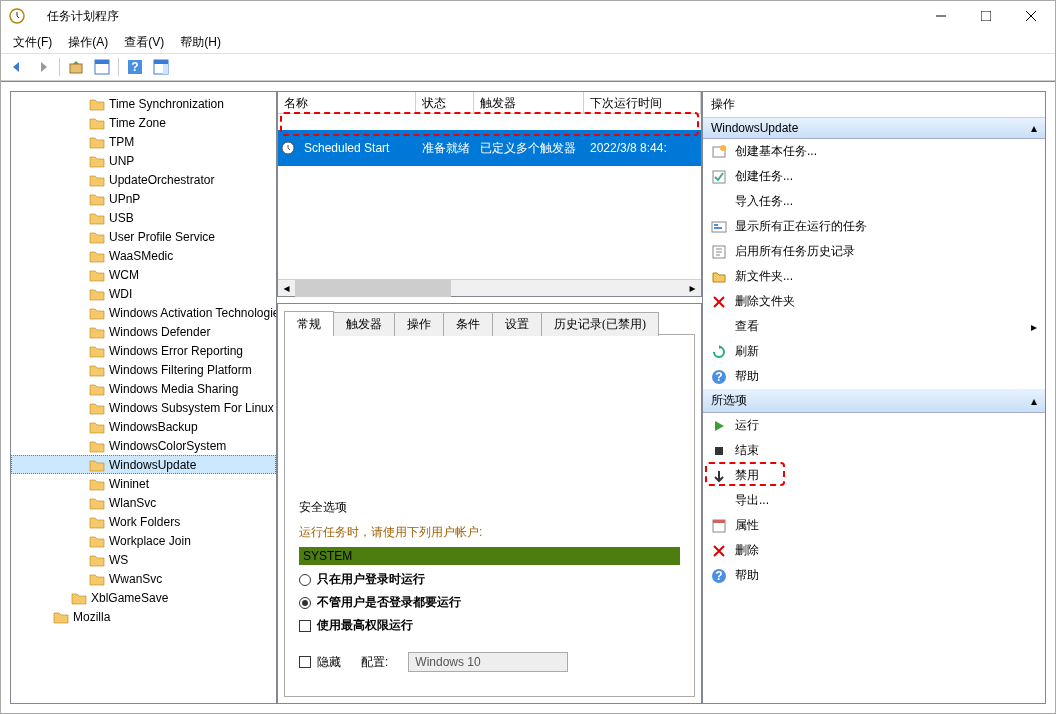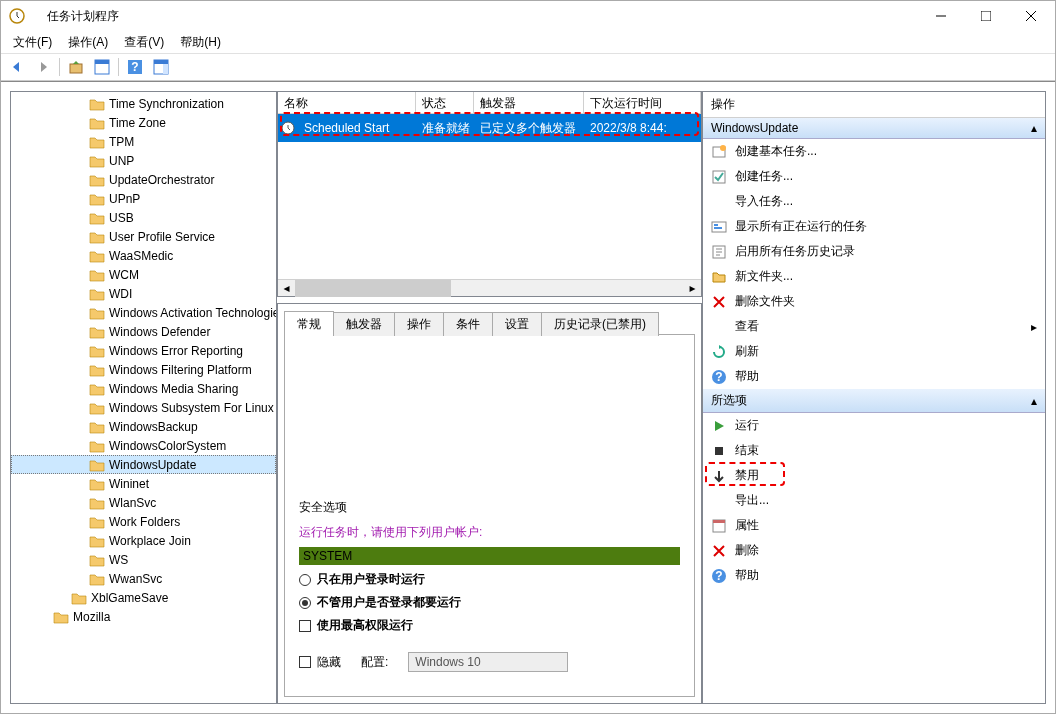--- a/index.html
+++ b/index.html
@@ -19,36 +19,36 @@
 .tree-pane { width: 267px; border: 1px solid #828790; background: #fff; overflow-y: scroll; overflow-x: hidden; padding: 2px 0; }
 .tree-item { display: flex; align-items: center; height: 19px; padding-left: 78px; cursor: pointer; white-space: nowrap; }
 .tree-item .folder { width: 16px; height: 14px; margin-right: 4px; display: inline-flex; }
 .tree-item.indent-1 { padding-left: 60px; }
 .tree-item.indent-0 { padding-left: 42px; }
 .tree-item.selected { background: #cce8ff; outline: 1px dotted #7a7a7a; outline-offset: -1px; }
 .center-pane { flex: 1; display: flex; flex-direction: column; gap: 6px; min-width: 0; }
 .task-list { height: 206px; border: 1px solid #828790; background: #fff; display: flex; flex-direction: column; position: relative; }
 .task-list .cols { display: flex; height: 22px; border-bottom: 1px solid #d0d0d0; }
 .task-list .cols div { padding: 3px 6px; border-right: 1px solid #d0d0d0; background: #fff; }
-.task-list .row { display: flex; height: 28px; align-items: center; background: #0078d7; color: #fff; }
+.task-list .row { display: flex; height: 36px; align-items: center; background: #0078d7; color: #fff; margin-top: 16px; }
 .task-list .row .cell { padding: 0 6px; white-space: nowrap; overflow: hidden; }
 .task-list .row .task-icon { width: 16px; height: 16px; margin-left: 2px; margin-right: 2px; display: inline-flex; }
 .highlight-box { position: absolute; border: 2px dashed #e00; border-radius: 4px; pointer-events: none; }
 .hscroll { height: 17px; border-top: 1px solid #d0d0d0; display: flex; align-items: center; background: #f0f0f0; }
 .hscroll .arrow { width: 17px; height: 17px; display: flex; align-items: center; justify-content: center; cursor: pointer; }
 .hscroll .track { flex: 1; height: 17px; position: relative; }
 .hscroll .thumb { position: absolute; top: 0; height: 17px; background: #cdcdcd; }
 .detail { flex: 1; border: 1px solid #828790; background: #fff; display: flex; flex-direction: column; min-height: 0; }
 .tabs { display: flex; height: 24px; margin: 6px 6px 0 6px; }
-.tabs .tab { padding: 4px 12px 3px 12px; border: 1px solid #aaa; border-bottom: none; background: #fff; margin-right: -1px; cursor: pointer; position: relative; top: 1px; }
+.tabs .tab { padding: 4px 12px 3px 12px; border: 1px solid #aaa; border-bottom: none; background: #fff; margin-right: -1px; cursor: pointer; position: relative; top: 1px; font-family: Liberation Serif, serif; }
 .tabs .tab.active { background: #fff; z-index: 2; }
 .tabs .tab:not(.active) { background: #f0f0f0; top: 2px; padding-top: 3px; }
 .tab-body { flex: 1; margin: 0 6px 6px 6px; border: 1px solid #aaa; background: #fff; overflow-y: scroll; padding: 10px 14px; }
 .sec-title { font-size: 12px; margin-bottom: 8px; margin-top: 44px; }
-.sec-desc { margin-bottom: 6px; color: #a21caf; }
+.sec-desc { margin-bottom: 6px; color: #a16207; }
 .sys-box { background: #4d7c0f; padding: 2px 4px; margin-bottom: 0; }
 .radio-row, .chk-row { display: flex; align-items: center; margin: 6px 0; gap: 6px; font-weight: bold; }
 .radio { width: 12px; height: 12px; border: 1px solid #333; border-radius: 50%; display: inline-flex; align-items: center; justify-content: center; }
 .radio.checked::after { content: ""; width: 6px; height: 6px; background: #333; border-radius: 50%; }
 .chk { width: 12px; height: 12px; border: 1px solid #333; display: inline-block; }
 .indent-sub { margin-left: 22px; color: #666; }
 .detail-footer { display: flex; align-items: center; gap: 20px; margin-top: 18px; }
 .combo { border: 1px solid #aaa; background: #eee; padding: 2px 20px 2px 6px; min-width: 160px; color: #555; }
 .actions-pane { width: 344px; border: 1px solid #828790; background: #fff; display: flex; flex-direction: column; }
 .actions-header { padding: 4px 8px; border-bottom: 1px solid #d0d0d0; background: #fff; font-size: 12px; }

